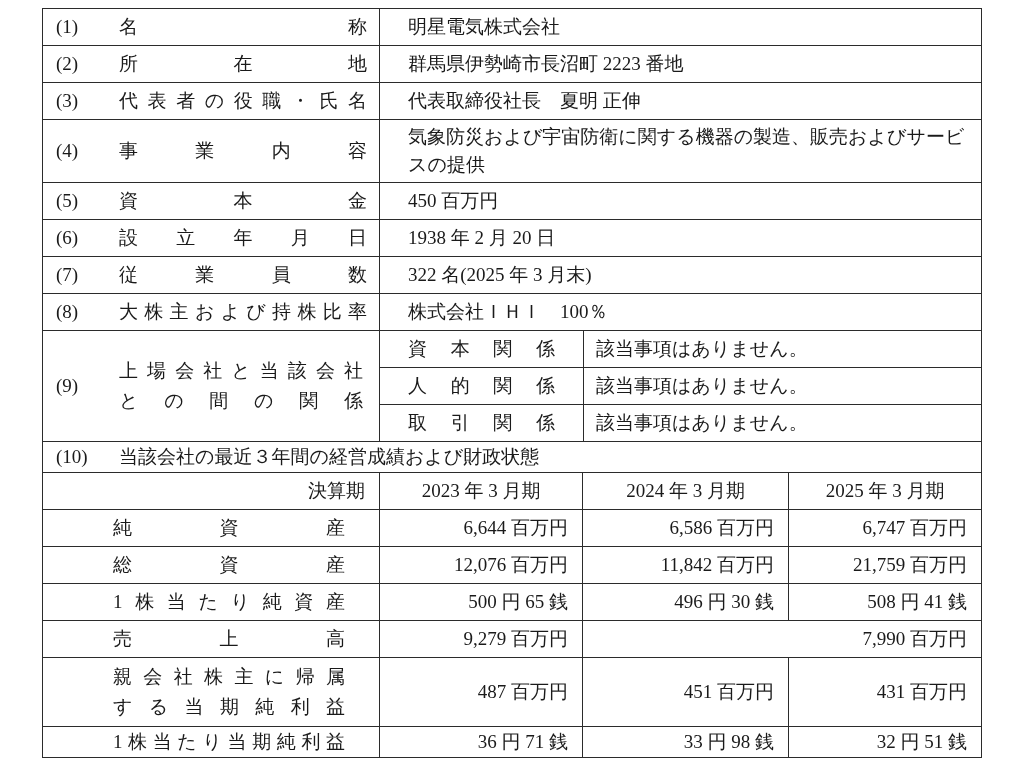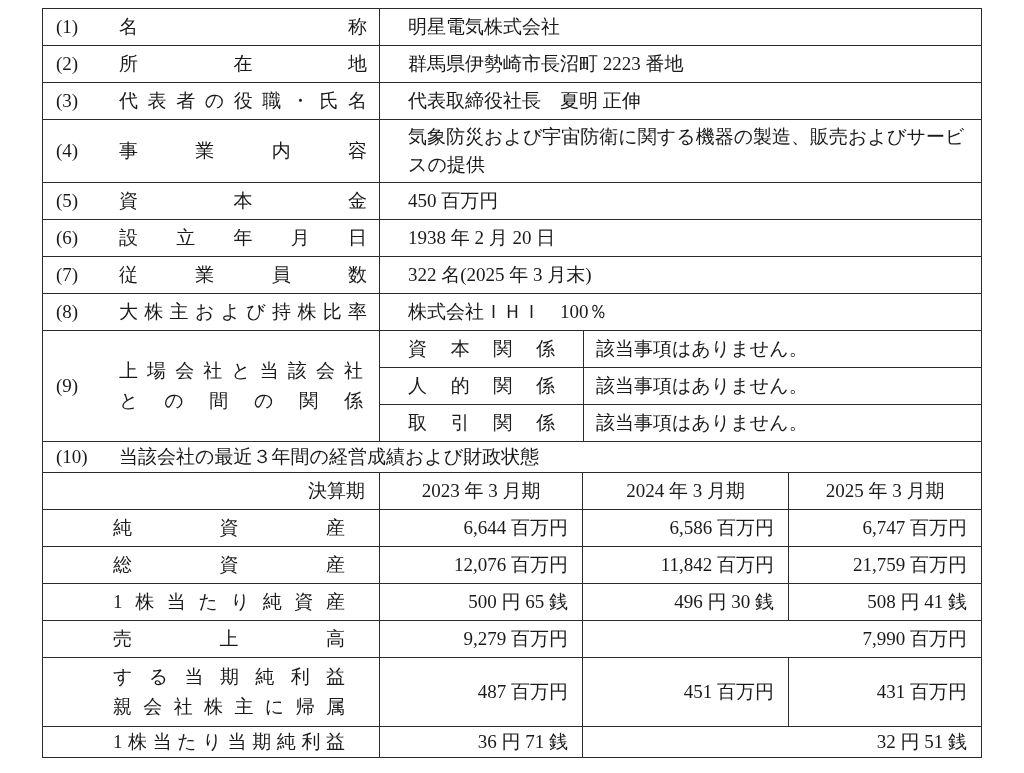--- a/index.html
+++ b/index.html
@@ -227,34 +227,35 @@
             <div class="jline">売上高</div>
           </div>
         </div>
         <div class="fin-cell fin-col-1">9,279 百万円</div>
         <div class="fin-cell fin-col-3">7,990 百万円</div>
       </div>
 
       <div class="fin-row h68">
         <div class="fin-item">
           <div class="fin-item-inner">
+            <div class="jline">親会社株主に帰属</div>
             <div class="jline">する当期純利益</div>
-            <div class="jline">親会社株主に帰属</div>
           </div>
         </div>
         <div class="fin-cell fin-col-1">487 百万円</div>
         <div class="fin-cell fin-col-2">451 百万円</div>
         <div class="fin-cell fin-col-3">431 百万円</div>
       </div>
 
       <div class="fin-row h30">
         <div class="fin-item">
           <div class="fin-item-inner">
             <div class="jline">1株当たり当期純利益</div>
           </div>
         </div>
         <div class="fin-cell fin-col-1">36 円 71 銭</div>
+        <div class="fin-cell fin-col-2">33 円 98 銭</div>
         <div class="fin-cell fin-col-3">32 円 51 銭</div>
       </div>
 
     </div>
   </div>
 </div>
 
 </body></html>

